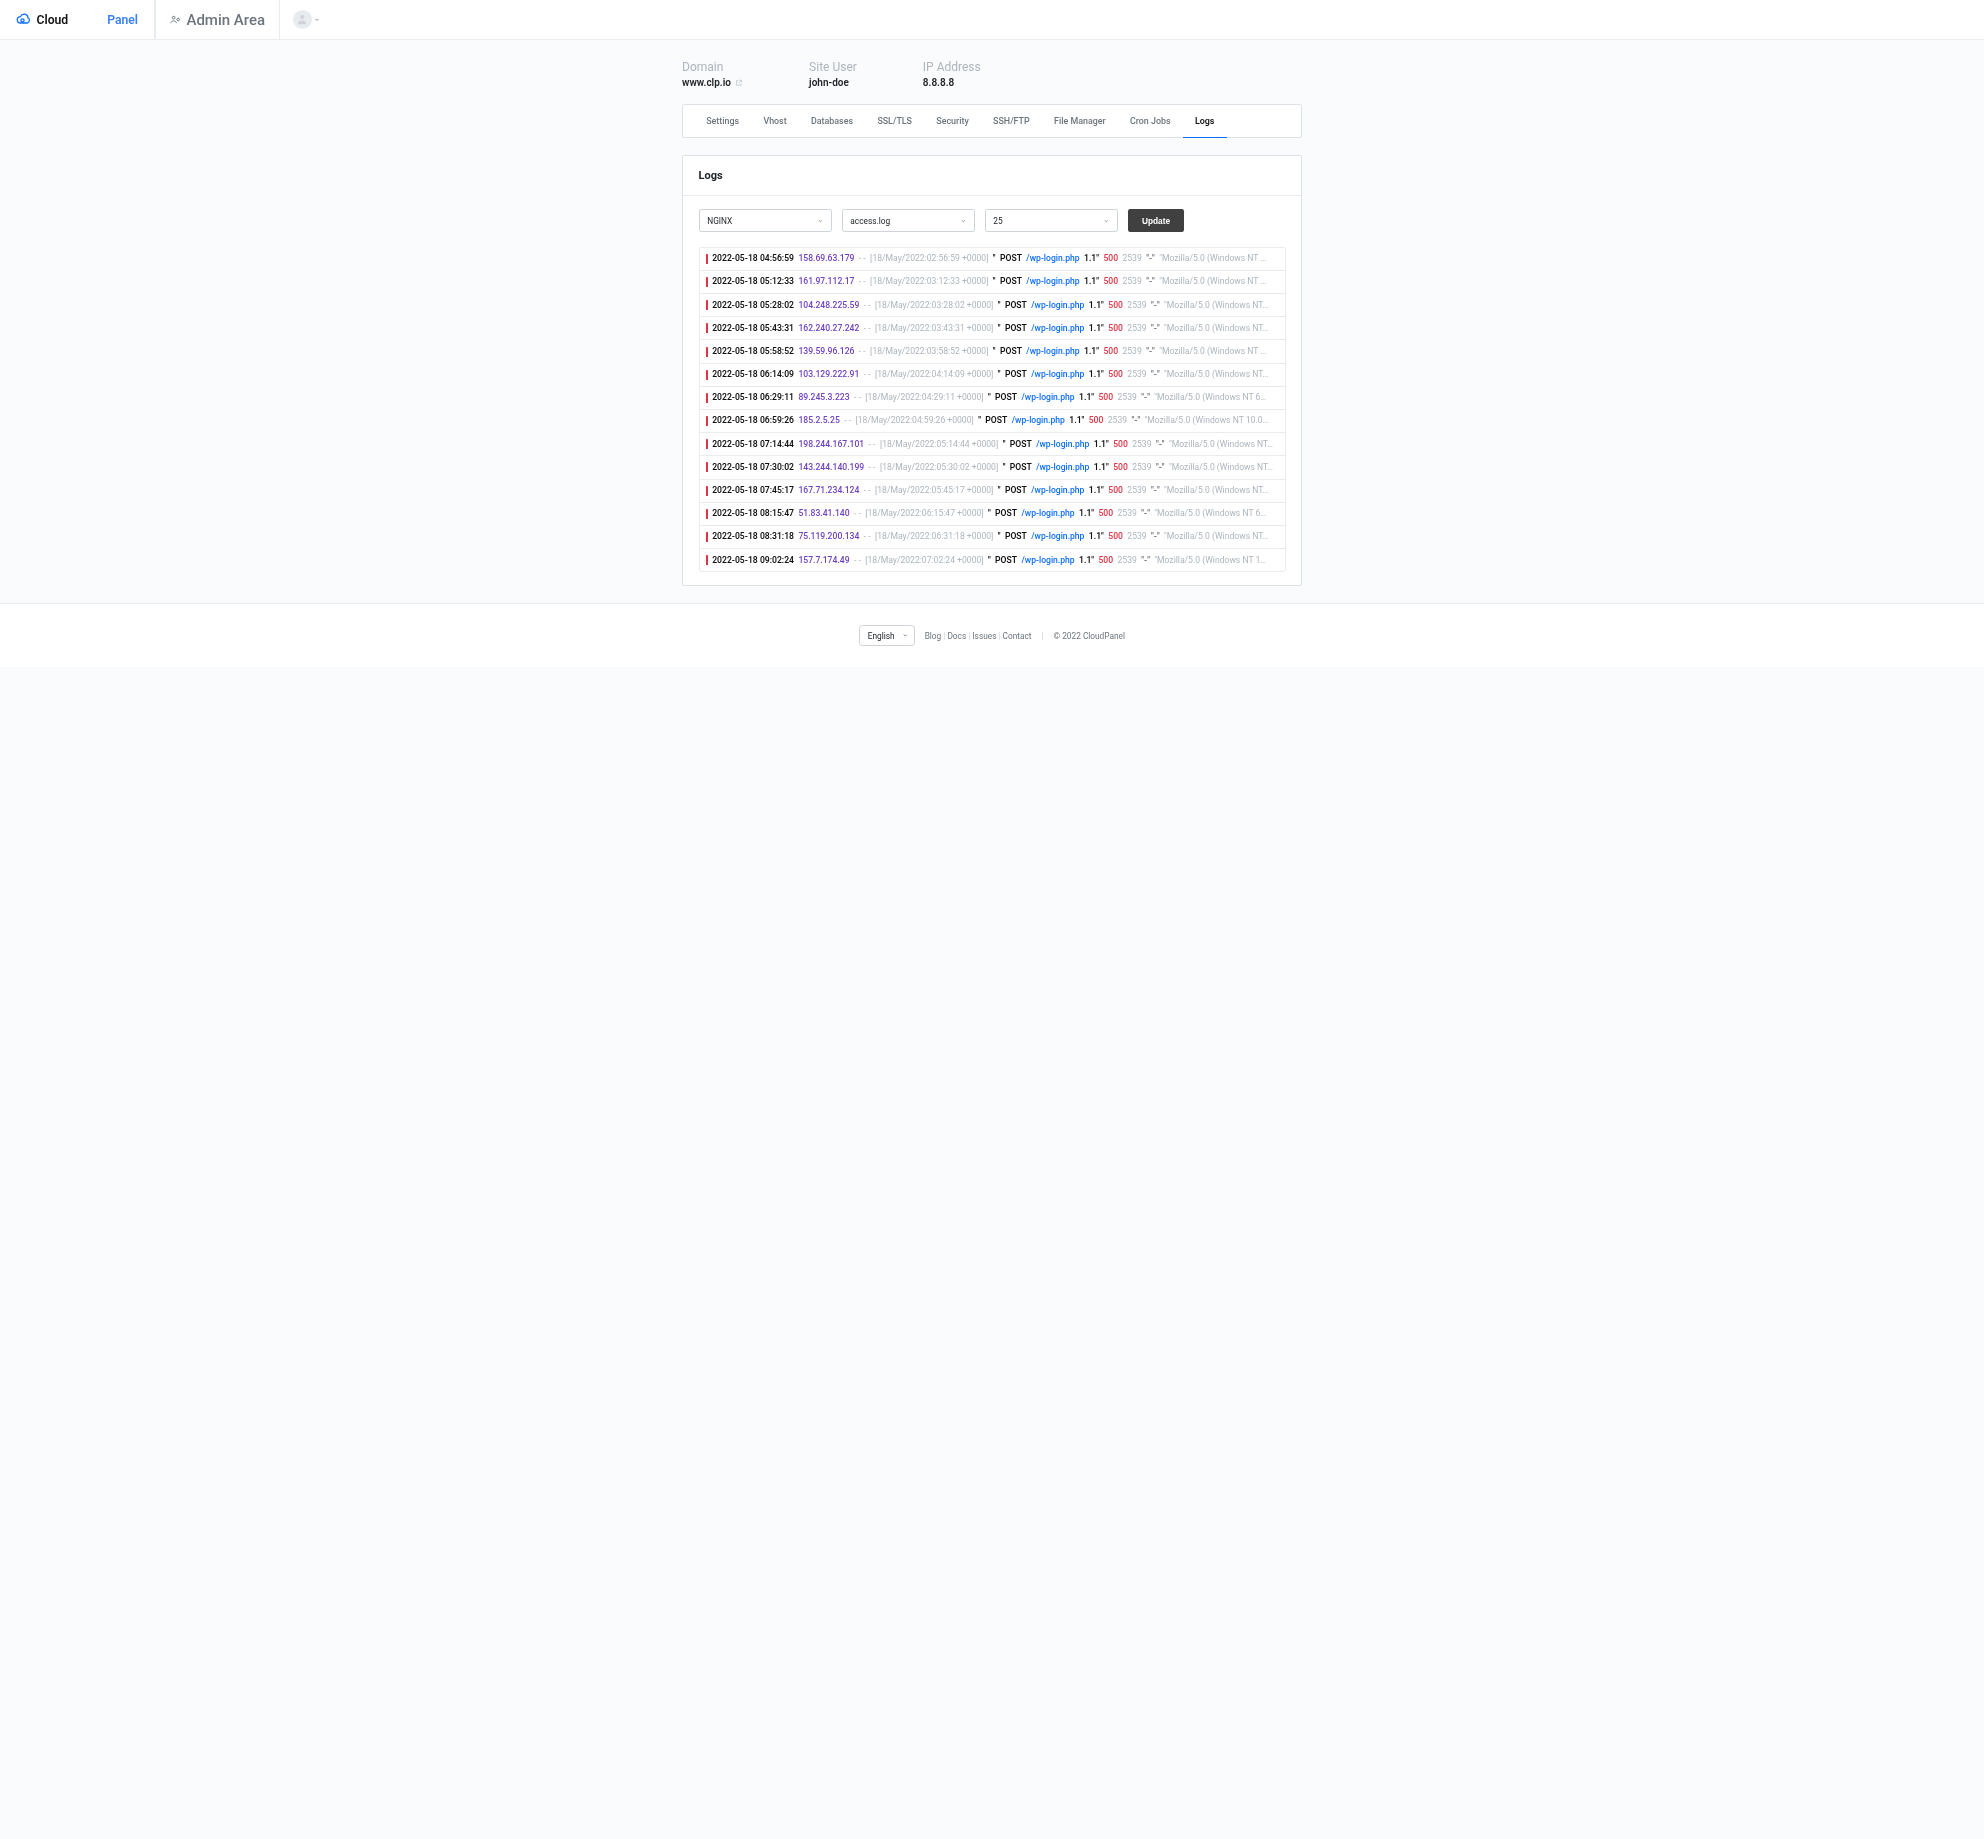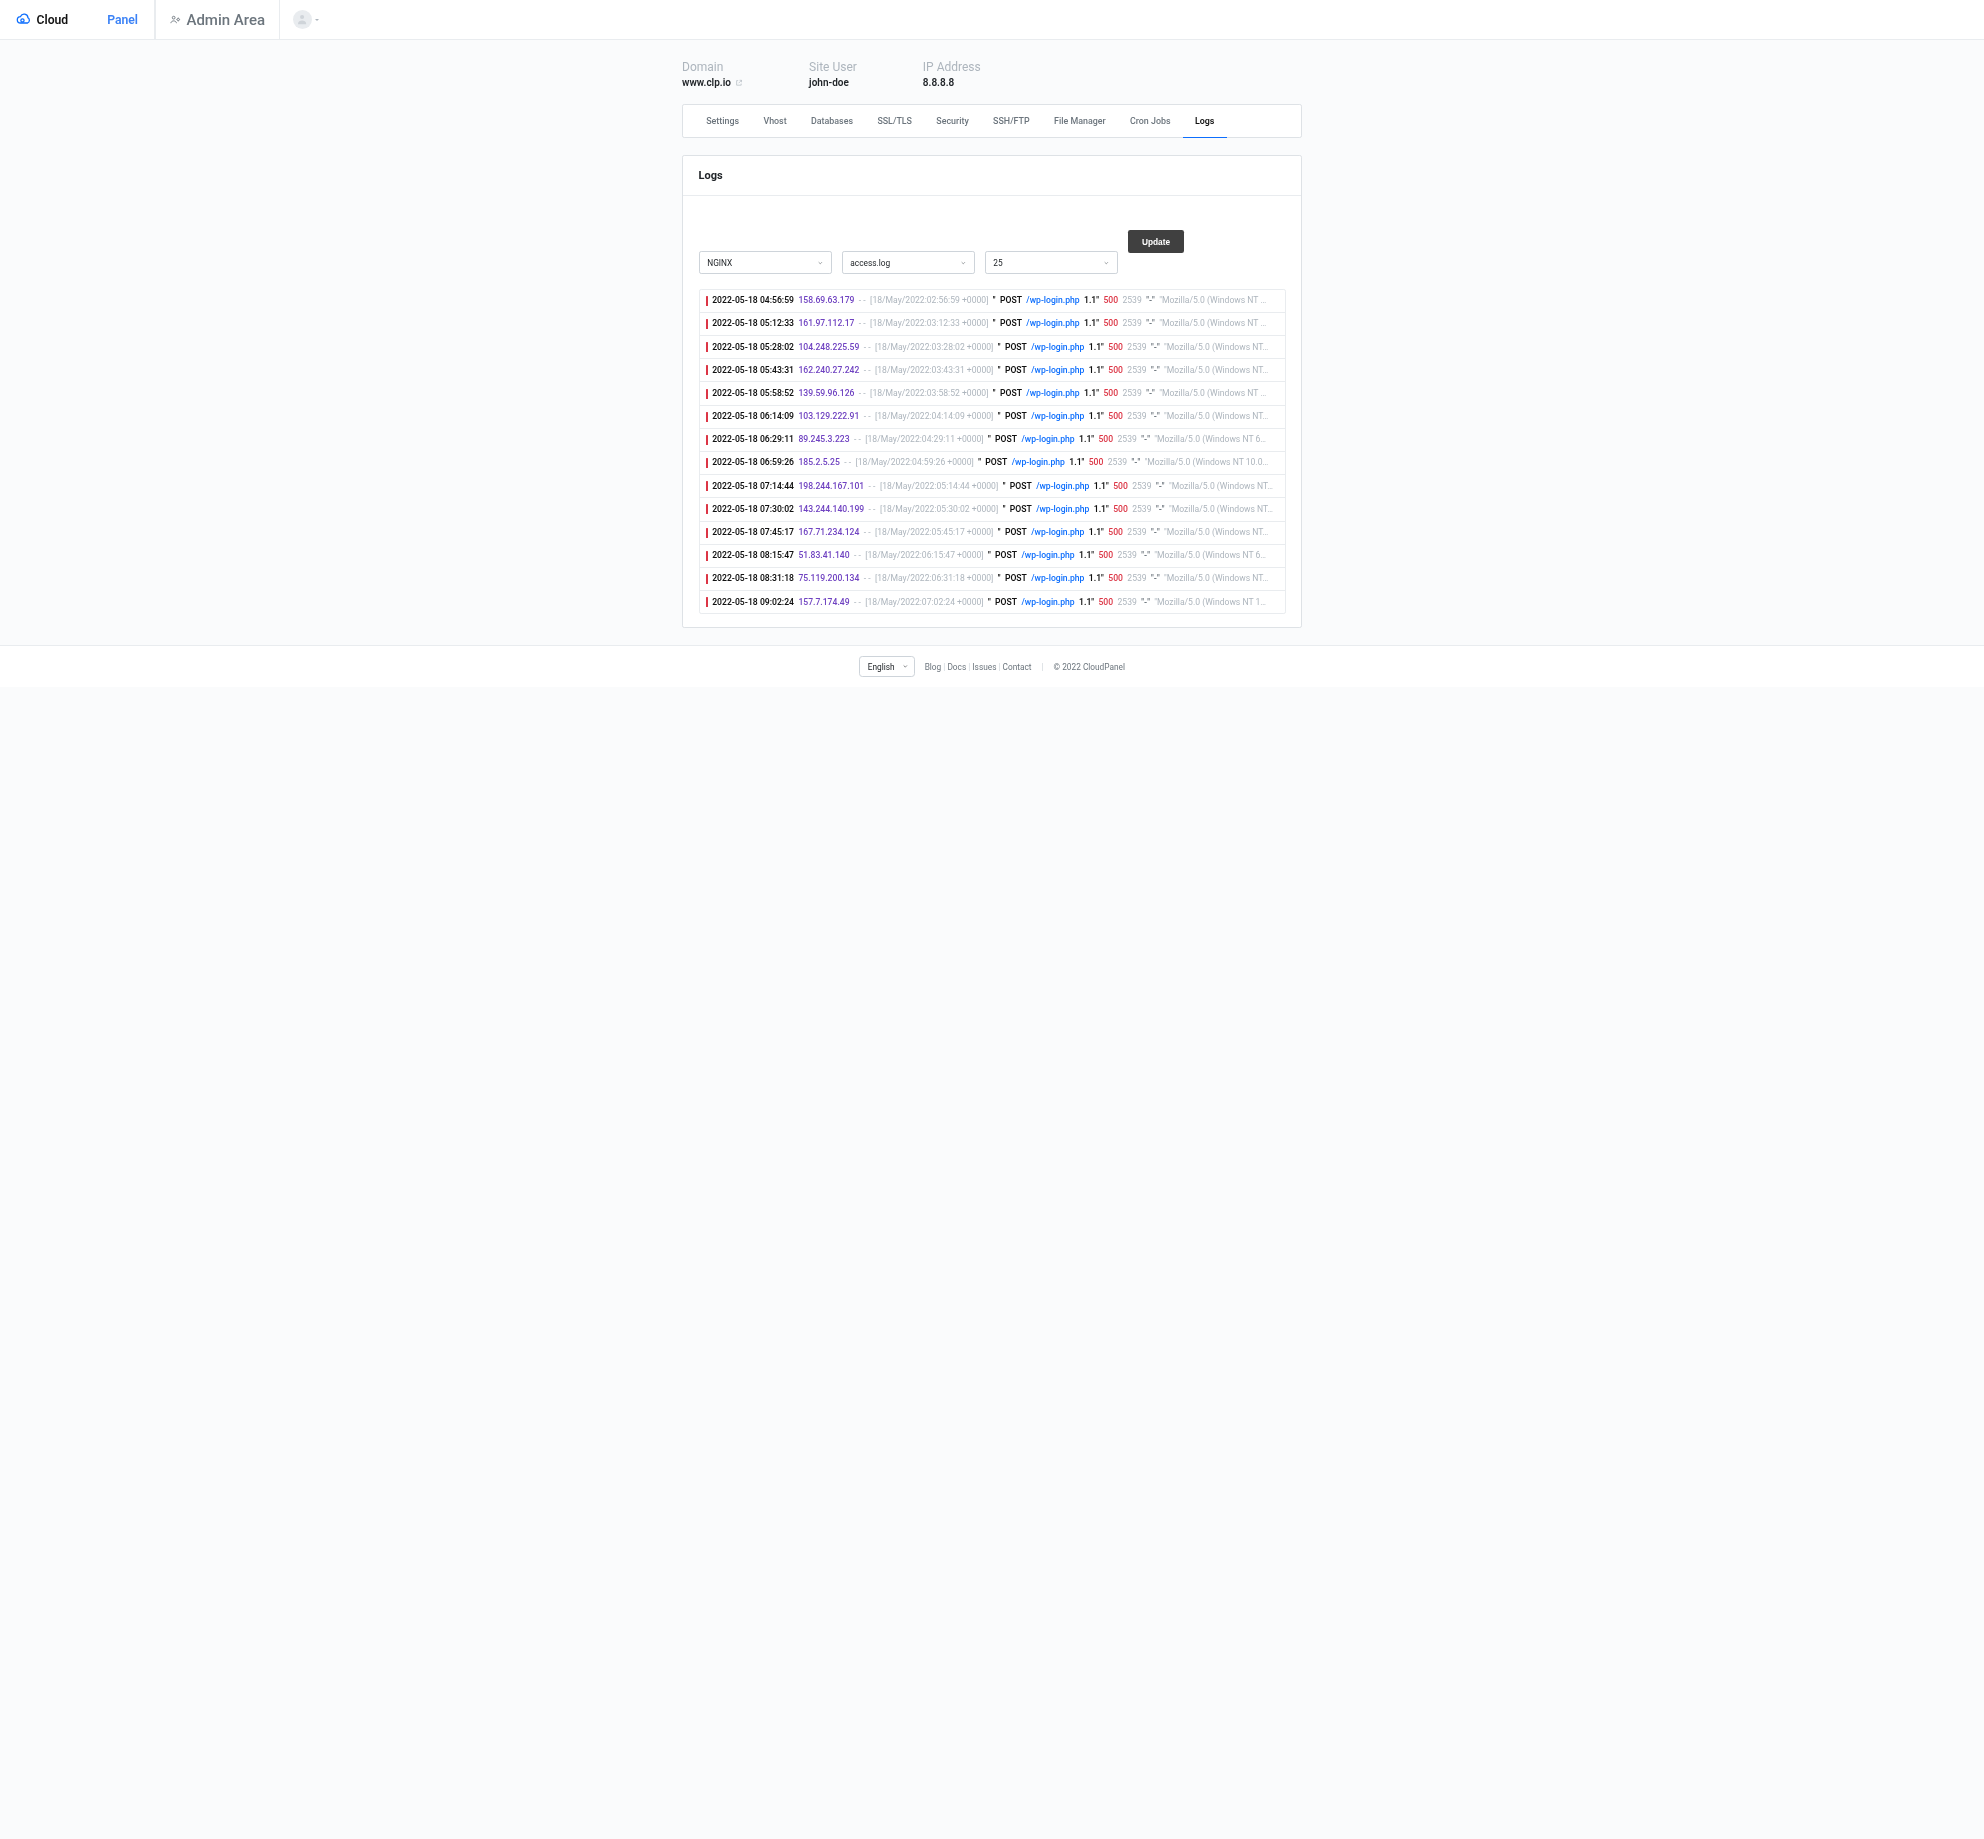--- a/index.html
+++ b/index.html
@@ -35,21 +35,21 @@
   .tab { padding:11px 12.2px; font-size:8.9px; color:#6c757d; font-weight:500; border-bottom:1.7px solid transparent; margin-bottom:-0.6px; cursor:pointer; white-space:nowrap; }
   .tab.active { color:#111; border-bottom-color:#0d6efd; font-weight:600; }
 
   
   .card { border:0.6px solid #dee2e6; background:#fff; border-radius:2.2px; margin-top:16.6px; margin-bottom:16.6px; }
   .card-header { padding:13.3px 15.5px; border-bottom:0.6px solid #e9ecef; }
   .card-header h2 { font-size:11px; font-weight:700; }
   .card-body { padding:13.3px 15.5px; }
 
   .controls { display:flex; gap:10px; align-items:center; margin-bottom:14.4px; }
-  .select { position:relative; border:0.6px solid #ced4da; border-radius:2.2px; height:23px; display:flex; align-items:center; padding:0 20px 0 7.8px; background:#fff; font-size:8.3px; cursor:pointer;margin-top:42px; }
+  .select { position:relative; border:0.6px solid #ced4da; border-radius:2.2px; height:23px; display:flex; align-items:center; padding:0 20px 0 7.8px; background:#fff; font-size:8.3px; cursor:pointer; }
   .select.w1 { width:133px; }
   .select.w2 { width:133px; }
   .select.w3 { width:133px; }
   .select .chev { position:absolute; right:6.6px; top:50%; transform:translateY(-50%); width:6.6px; height:6.6px; color:#495057; }
   .btn-update { background:#404040; color:#fff; border:none; border-radius:2.2px; height:23px; padding:0 14.4px; font-weight:600; font-size:8.3px; cursor:pointer; }
 
   .log-list { border:0.6px solid #e9ecef; border-radius:2.2px; overflow:hidden; }
   .log-row { display:flex; align-items:center; gap:4.4px; padding:5.5px 6.6px; border-bottom:0.6px solid #e9ecef; white-space:nowrap; overflow:hidden; font-size:8.6px; line-height:1.3; }
   .log-row:last-child { border-bottom:none; }
   .sev { width:1.7px; height:10px; background:#dc3545; border-radius:0.6px; flex-shrink:0; }
@@ -60,21 +60,21 @@
   .method { color:#111; font-weight:600; }
   .path { color:#0d6efd; font-weight:500; }
   .proto { color:#111; font-weight:600; }
   .status5 { color:#dc3545; font-weight:500; }
   .size { color:#adb5bd; }
   .quote { color:#6c757d; font-weight:600; }
   .ua { color:#adb5bd; overflow:hidden; text-overflow:ellipsis; }
   .q-pre { color:#111; font-weight:700; }
 
   
-  .footer { border-top:0.6px solid #e9ecef; background:#fff; padding:10px 0; }
+  .footer { border-top:0.6px solid #e9ecef; background:#fff; padding:21px 0; }
   .footer-inner { display:flex; align-items:center; justify-content:center; gap:10px; font-size:8.3px; color:#6c757d; }
   .lang-sel { border:0.6px solid #ced4da; border-radius:3.3px; height:21px; display:flex; align-items:center; padding:0 19px 0 7.8px; position:relative; cursor:pointer; color:#212529; }
   .lang-sel .chev { position:absolute; right:5.5px; }
   .flink { color:#6c757d; }
   .pipe { color:#ced4da; }
 </style>
 </head>
 <body>
 
 <header class="topbar">

